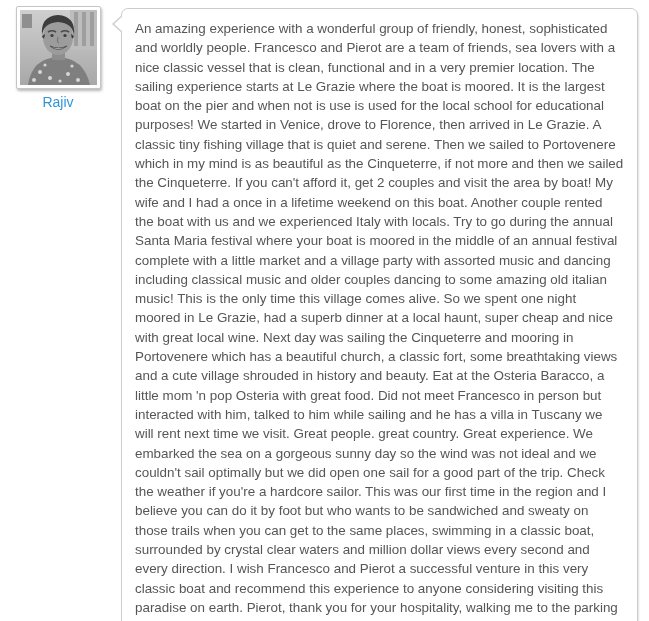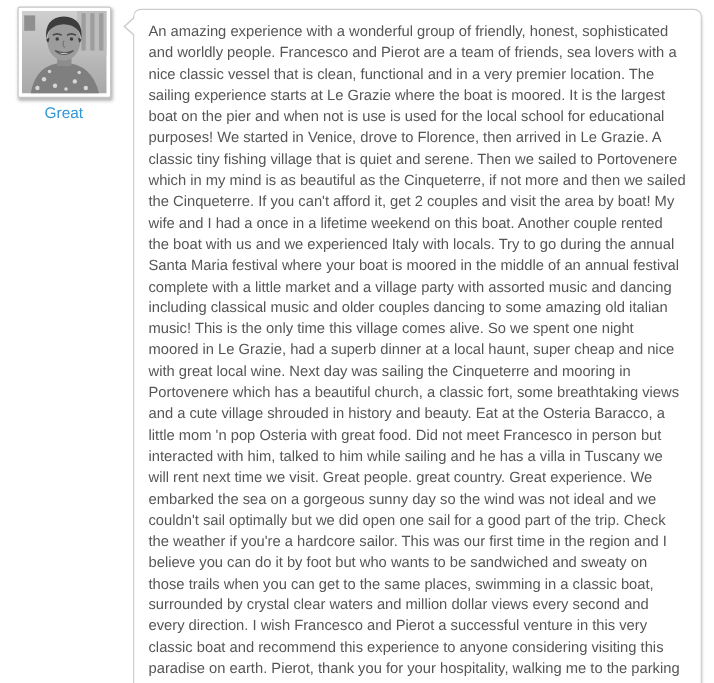--- a/index.html
+++ b/index.html
@@ -117,21 +117,21 @@
 
         <path d="M28,22 q4,-2.5 8,0" stroke="#4a4a4a" stroke-width="1.5" fill="none"></path>
         <path d="M41,22 q4,-2.5 8,0" stroke="#4a4a4a" stroke-width="1.5" fill="none"></path>
         <circle cx="32" cy="25.5" r="1.6" fill="#3c3c3c"></circle>
         <circle cx="45" cy="25.5" r="1.6" fill="#3c3c3c"></circle>
 
         <path d="M38,27 q-1.5,5 1,6" stroke="#777777" stroke-width="1.2" fill="none"></path>
         <path d="M30,36 q8,7 17,0 q-8,4 -17,0 Z" fill="#e8e8e8" stroke="#555555" stroke-width="1"></path>
       </svg>
     </div>
-    <a class="author-name">Great</a>
+    <a class="author-name">Rajiv</a>
   </div>
 
   <div class="bubble">
     <div class="bubble-pointer-outer"></div>
     <div class="bubble-pointer-inner"></div>
     <div class="review-body">An amazing experience with a wonderful group of friendly, honest, sophisticated and worldly people. Francesco and Pierot are a team of friends, sea lovers with a nice classic vessel that is clean, functional and in a very premier location. The sailing experience starts at Le Grazie where the boat is moored. It is the largest boat on the pier and when not is use is used for the local school for educational purposes! We started in Venice, drove to Florence, then arrived in Le Grazie. A classic tiny fishing village that is quiet and serene. Then we sailed to Portovenere which in my mind is as beautiful as the Cinqueterre, if not more and then we sailed the Cinqueterre. If you can't afford it, get 2 couples and visit the area by boat! My wife and I had a once in a lifetime weekend on this boat. Another couple rented the boat with us and we experienced Italy with locals. Try to go during the annual Santa Maria festival where your boat is moored in the middle of an annual festival complete with a little market and a village party with assorted music and dancing including classical music and older couples dancing to some amazing old italian music! This is the only time this village comes alive. So we spent one night moored in Le Grazie, had a superb dinner at a local haunt, super cheap and nice with great local wine. Next day was sailing the Cinqueterre and mooring in Portovenere which has a beautiful church, a classic fort, some breathtaking views and a cute village shrouded in history and beauty. Eat at the Osteria Baracco, a little mom 'n pop Osteria with great food. Did not meet Francesco in person but interacted with him, talked to him while sailing and he has a villa in Tuscany we will rent next time we visit. Great people. great country. Great experience. We embarked the sea on a gorgeous sunny day so the wind was not ideal and we couldn't sail optimally but we did open one sail for a good part of the trip. Check the weather if you're a hardcore sailor. This was our first time in the region and I believe you can do it by foot but who wants to be sandwiched and sweaty on those trails when you can get to the same places, swimming in a classic boat, surrounded by crystal clear waters and million dollar views every second and every direction. I wish Francesco and Pierot a successful venture in this very classic boat and recommend this experience to anyone considering visiting this paradise on earth. Pierot, thank you for your hospitality, walking me to the parking lot and for sharing some treasured moments together. All the best! Until we meet again. Italy, we love you!</div>
   </div>
 
 </div>
 

